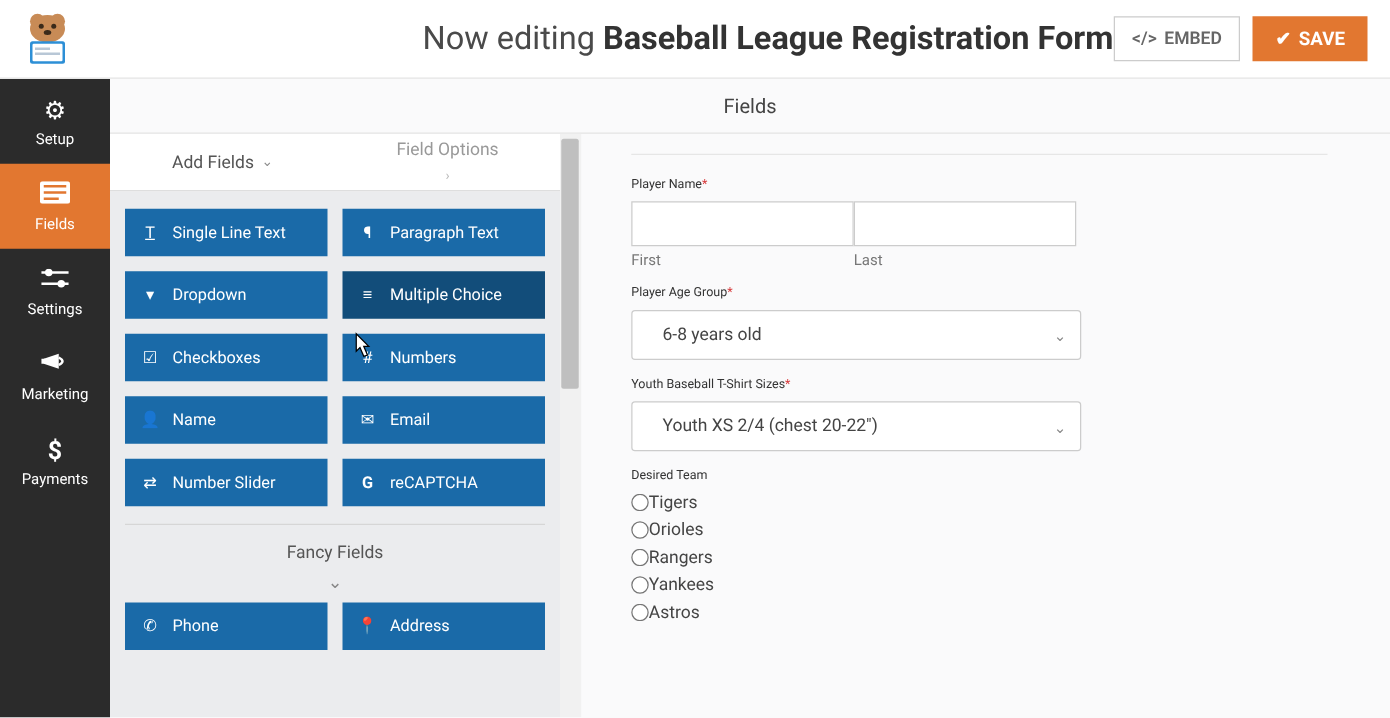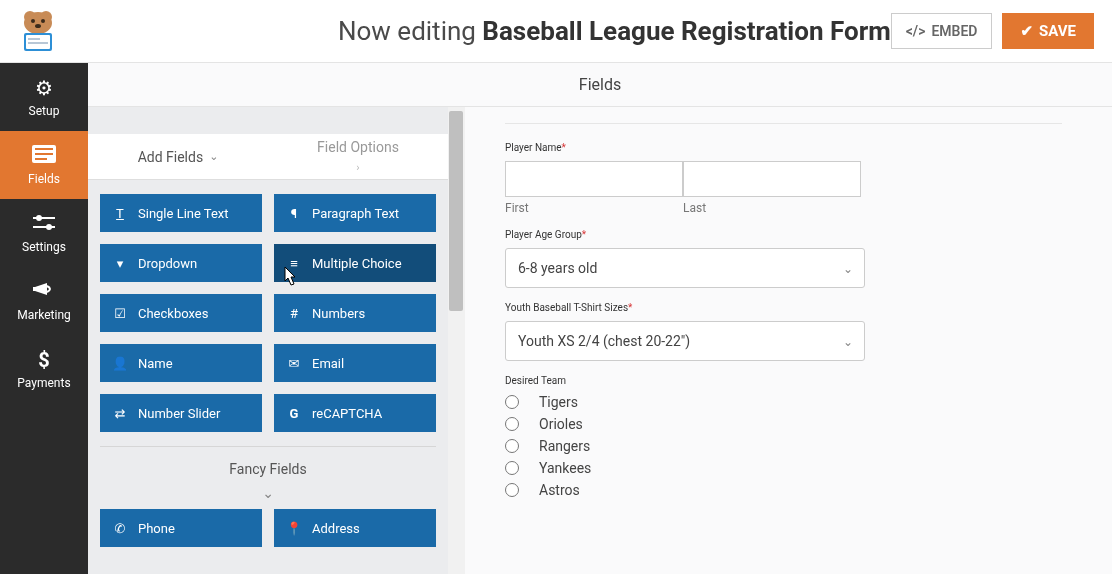--- a/index.html
+++ b/index.html
@@ -19,21 +19,21 @@
     .sidenav { width: 88px; background: #2b2b2b; display: flex; flex-direction: column; }
     .sidenav-item { height: 68px; display: flex; flex-direction: column; align-items: center; justify-content: center; gap: 4px; color: #fff; font-size: 12px; cursor: pointer; }
     .sidenav-item.active { background: #e27730; }
     .sidenav-icon { font-size: 20px; }
 
     .content { flex: 1; display: flex; flex-direction: column; }
     .section-header { height: 44px; background: #fafafb; border-bottom: 1px solid #e4e4e4; display: flex; align-items: center; justify-content: center; font-size: 16px; color: #444; }
 
     .columns { flex: 1; display: flex; overflow: hidden; }
 
-    .left-panel { width: 360px; background: #ebecee; display: flex; flex-direction: column; position: relative; justify-content: center; }
+    .left-panel { width: 360px; background: #ebecee; display: flex; flex-direction: column; position: relative; }
     .panel-scrollbar { width: 17px; background: #f1f1f1; display: flex; flex-direction: column; }
     .scroll-thumb { width: 14px; margin-left: 1px; background: #bfbfbf; height: 200px; margin-top: 4px; border-radius: 2px; }
 
     .panel-tabs { height: 46px; display: flex; background: #fff; border-bottom: 1px solid #dedede; }
     .panel-tab { flex: 1; display: flex; align-items: center; justify-content: center; font-size: 14px; color: #555; cursor: pointer; gap: 6px; }
     .panel-tab.inactive { color: #999; flex-direction: column; }
 
     .field-grid { padding: 14px 12px 0 12px; display: grid; grid-template-columns: 1fr 1fr; gap: 12px 12px; }
     .field-btn { background: #1a6aa8; color: #fff; height: 38px; border: none; display: flex; align-items: center; padding: 0 12px; gap: 10px; font-size: 13px; cursor: pointer; text-align: left; }
     .field-btn.hover { background: #124d7a; }
@@ -45,24 +45,24 @@
 
     .preview { flex: 1; padding: 16px 50px 0 40px; overflow-y: hidden; position: relative; }
     .form-row { margin-bottom: 14px; }
     .form-label { font-size: 10px; font-weight: 400; color: #333; display: block; margin-bottom: 8px; }
     .req { color: #d63638; }
     .name-inputs { display: flex; }
     .input-box { width: 178px; }
     .input-box input { width: 100%; height: 36px; border: 1px solid #ccc; padding: 0 8px; font-size: 14px; }
     .sublabel { font-size: 12px; color: #777; margin-top: 4px; display: block; }
     .select-wrap { position: relative; width: 360px; }
-    .select-wrap select, .select-display { width: 100%; height: 40px; border: 1px solid #ccc; border-radius: 3px; padding: 0 12px; font-size: 14px; color: #444; background: #fff; appearance: none; display:flex; align-items:center; }
+    .select-wrap select, .select-display { width: 100%; height: 40px; border: 1px solid #ccc; border-radius: 3px; padding: 0 24px; font-size: 14px; color: #444; background: #fff; appearance: none; display:flex; align-items:center; }
     .select-caret { position: absolute; right: 12px; top: 14px; color: #888; font-size: 12px; pointer-events:none; }
     .radio-list { display: flex; flex-direction: column; gap: 6px; }
-    .radio-item { display: flex; align-items: center; gap: 20px; font-size: 14px; color: #444; }
+    .radio-item { display: flex; align-items: center; gap: 0; font-size: 14px; color: #444; }
     .radio-item input { width: 14px; height: 14px; }
 
     .cursor { position: absolute; left: 280px; top: 265px; z-index: 50; }
     .cursor svg { width: 20px; height: 24px; }
   </style>
 </head>
 <body>
 
 <div class="topbar">
   <div class="logo">

